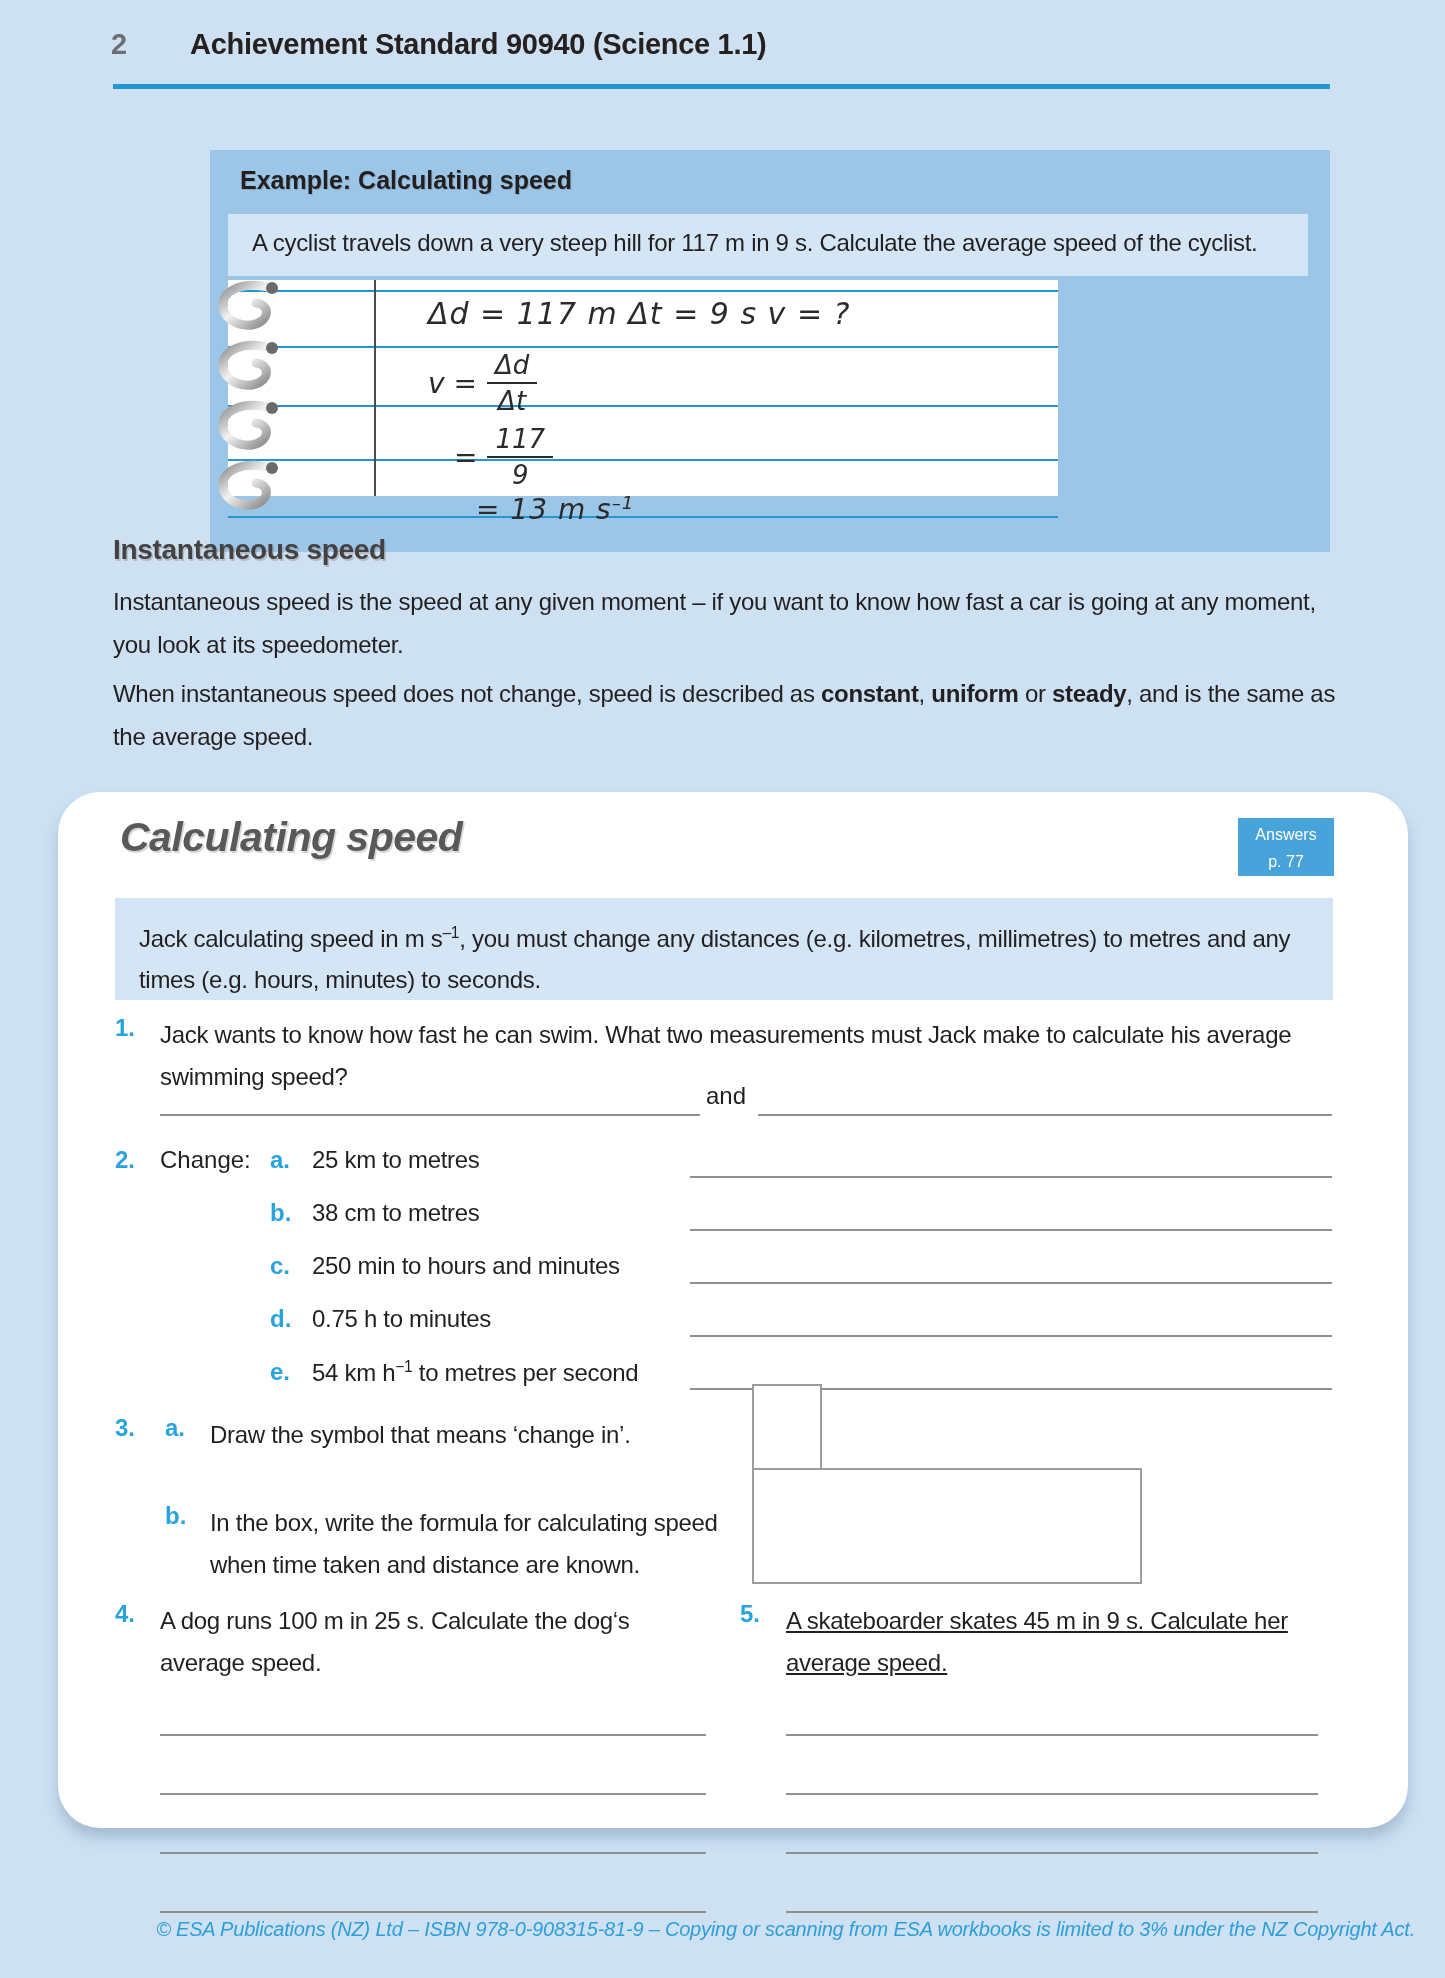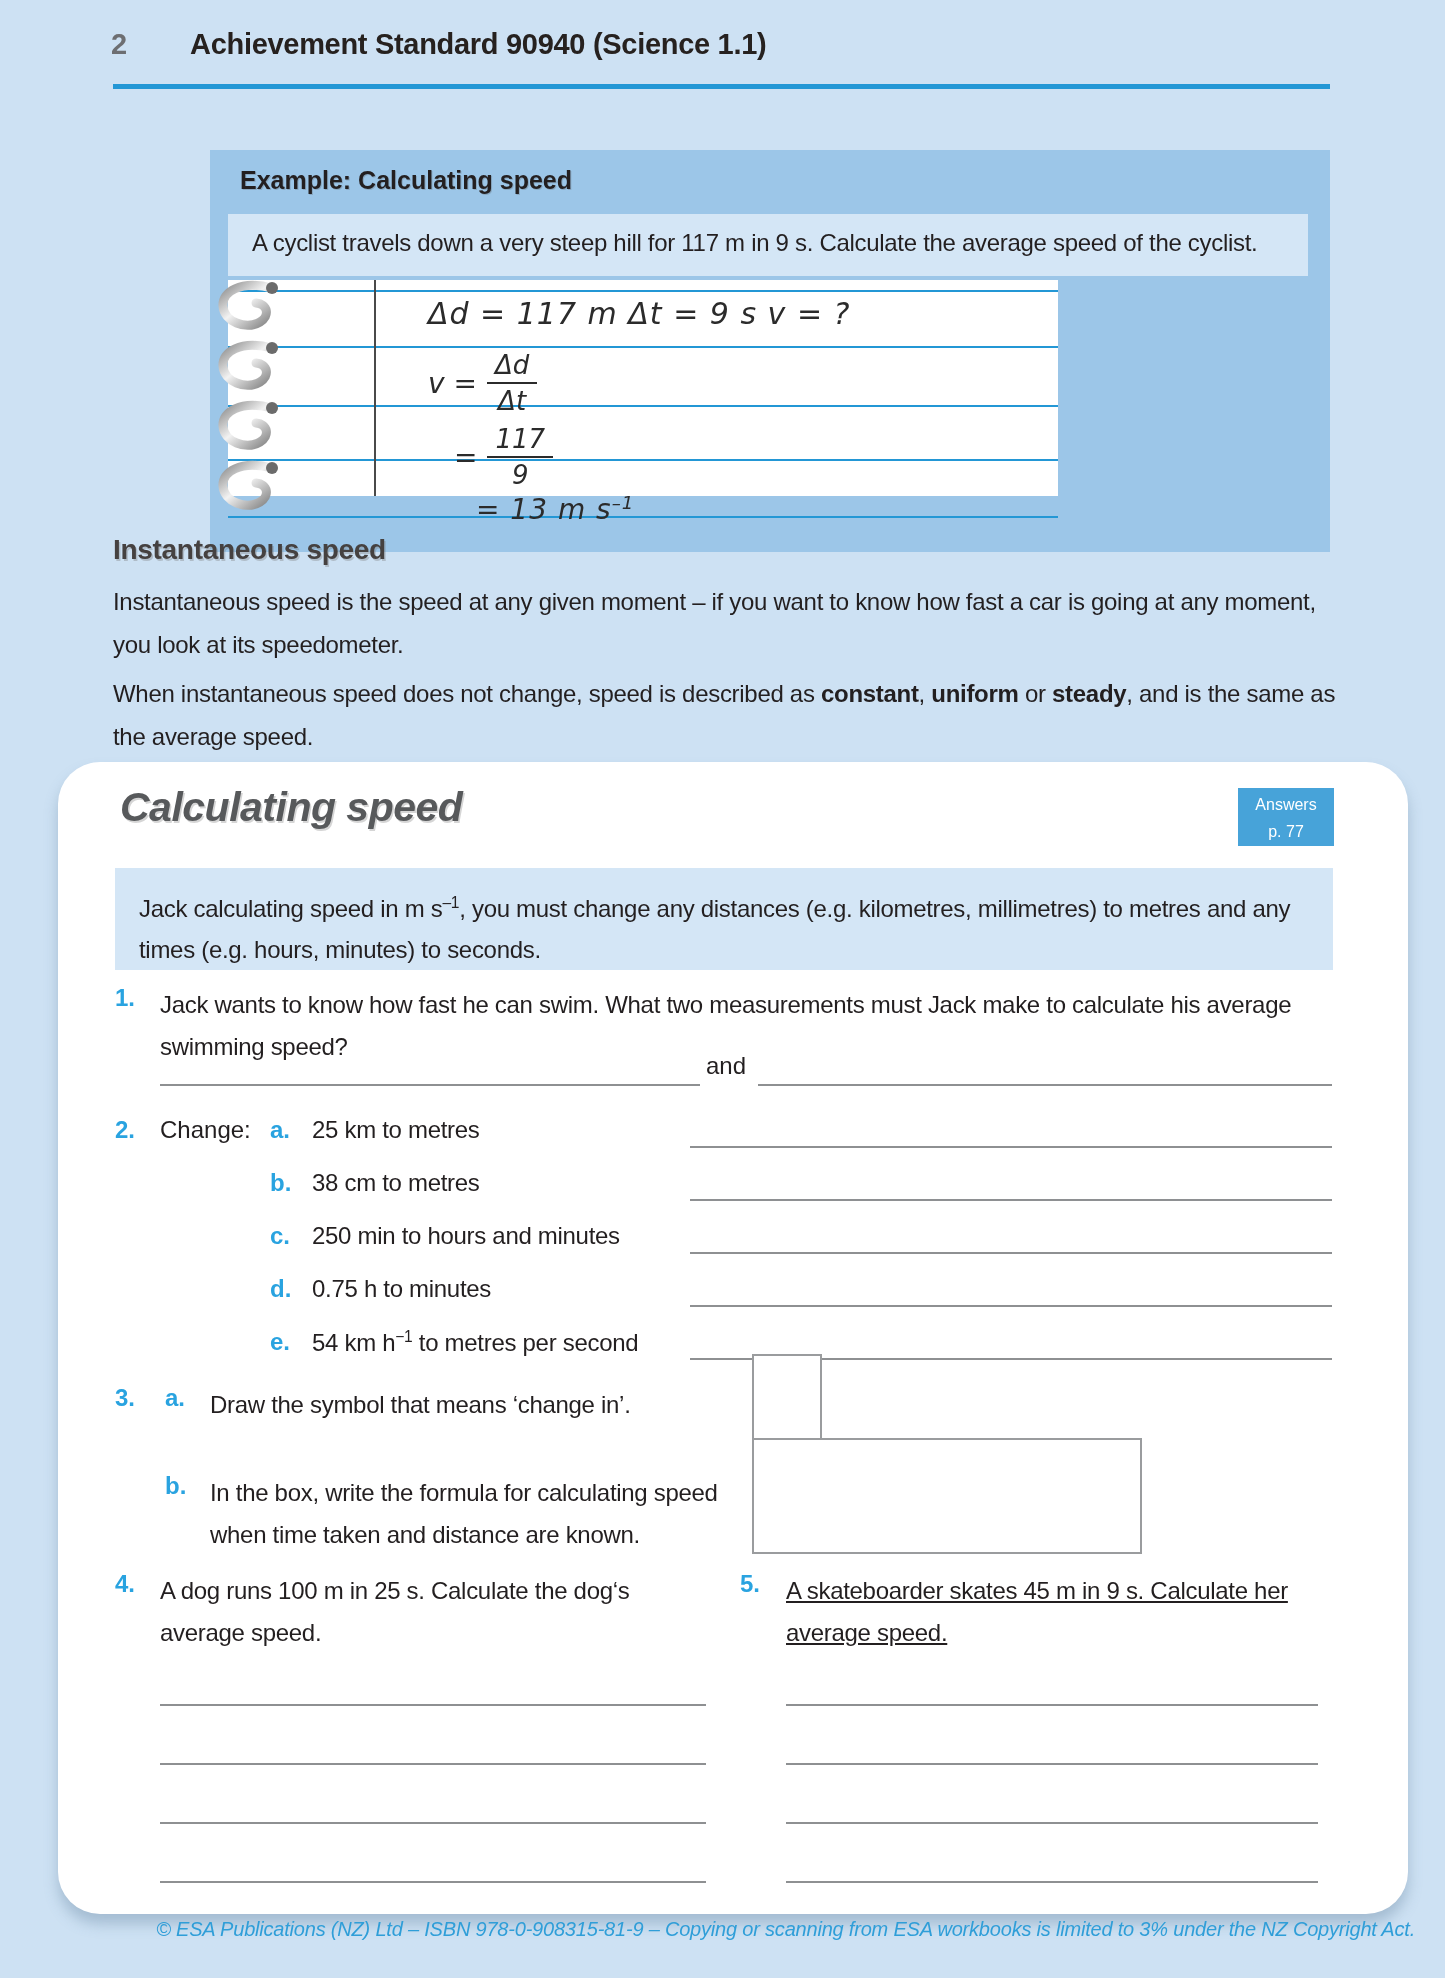--- a/index.html
+++ b/index.html
@@ -33,21 +33,21 @@
   .hw-lhs{display:inline-block;vertical-align:middle;margin-right:10px;}
   sup{font-size:65%;}
 
   
   .iheading{left:113px;top:534px;font-size:28px;font-weight:bold;color:#454140;text-shadow:1.5px 1.5px 0 rgba(120,120,120,.35);letter-spacing:-0.3px;}
   .para{left:113px;width:1224px;font-size:24px;line-height:43px;letter-spacing:-0.3px;}
   .p1{top:580px;}
   .p2{top:672px;}
 
   
-  .card{left:58px;top:762px;width:1350px;height:1152px;background:#ffffff;border-radius:42px;box-shadow:0 10px 14px rgba(90,120,150,.35);}
+  .card{left:58px;top:792px;width:1350px;height:1036px;background:#ffffff;border-radius:42px;box-shadow:0 10px 14px rgba(90,120,150,.35);}
   .ctitle{left:62px;top:22px;font-size:41px;font-weight:bold;font-style:italic;color:#57595b;text-shadow:1.5px 1.5px 0 rgba(150,150,150,.4);letter-spacing:-0.5px;}
   .badge{left:1180px;top:26px;width:96px;height:58px;background:#47a3d9;color:#ffffff;text-align:center;font-size:16px;line-height:27px;padding-top:3px;box-sizing:border-box;}
   .note{left:57px;top:106px;width:1218px;height:102px;background:#d4e6f6;box-sizing:border-box;padding:14px 0 0 24px;font-size:24px;line-height:41px;letter-spacing:-0.3px;}
 
   .qnum{position:absolute;font-size:24px;font-weight:bold;color:#29a3e0;}
   .qletter{font-size:24px;font-weight:bold;color:#29a3e0;}
   .qtext{position:absolute;font-size:24px;line-height:42px;letter-spacing:-0.3px;}
   .blank{position:absolute;border-bottom:2px solid #8e9092;}
 
   .q1num{left:57px;top:222px;}

